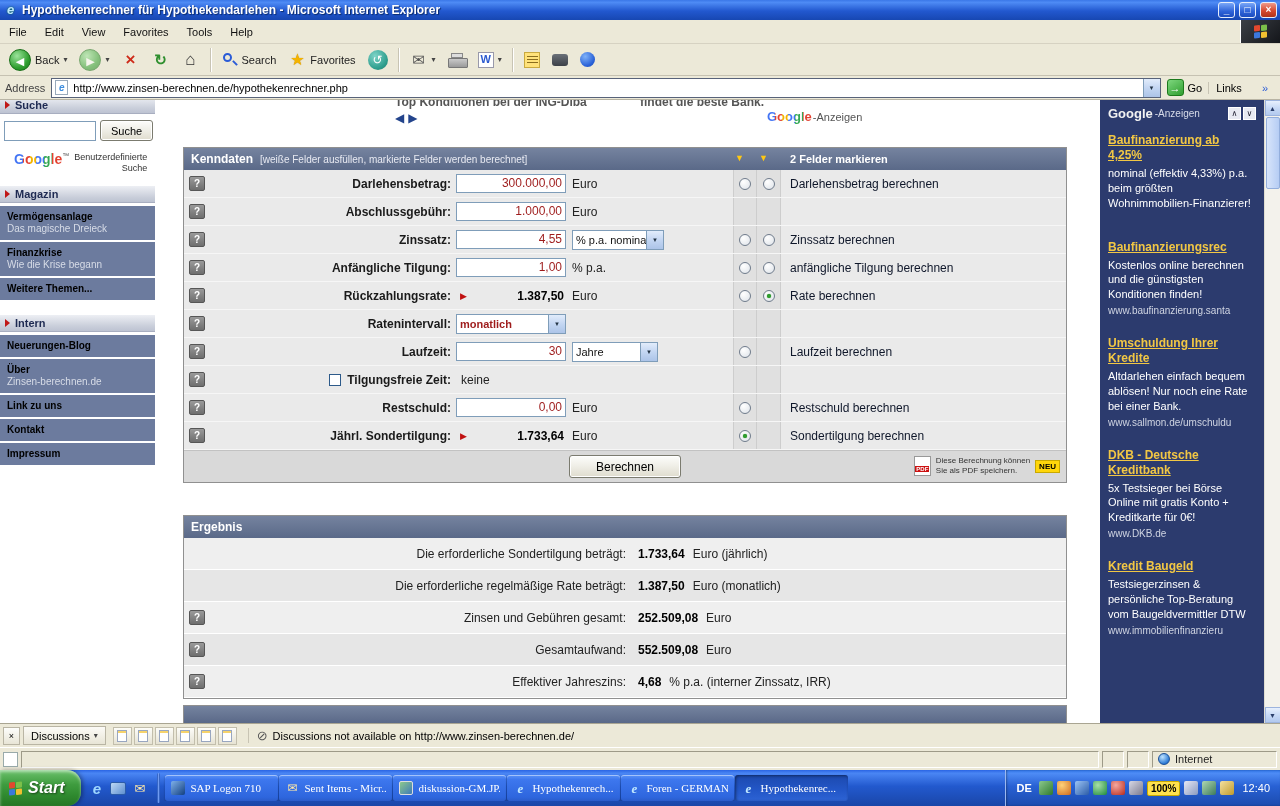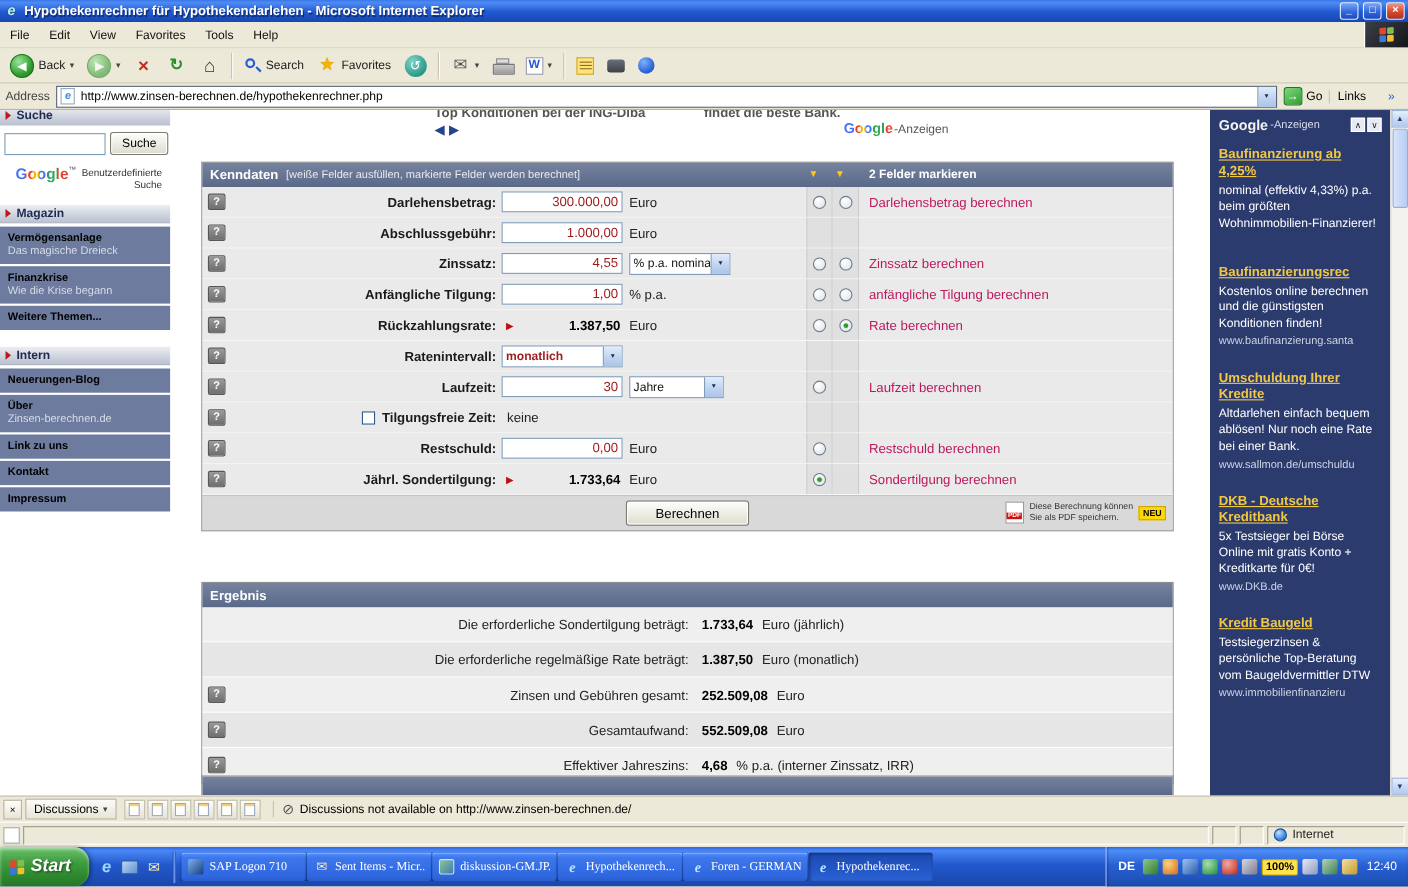--- a/index.html
+++ b/index.html
@@ -109,40 +109,40 @@
   .help.hid { visibility:hidden; }
   .klabel { width:246px; flex:none; display:flex; justify-content:flex-end; align-items:center; gap:6px; text-align:right; font-weight:bold; font-size:12px; color:#1A1A1A; }
   .kvalue { width:115px; flex:none; padding-left:5px; display:flex; align-items:center; }
   .xp-input { width:100%; height:19px; background:#fff; border:1px solid #7F9DB9; font-size:12px; font-weight:normal; color:var(--accent_red,#9E1B1B); text-align:right; padding:0 3px; line-height:17px; }
   .plain { font-size:12px; color:#222; padding-left:5px; }
   .cmark { color:#C01010; font-size:9px; padding-left:4px; }
   .cval { flex:1; text-align:right; font-weight:bold; font-size:12px; color:#000; padding-right:2px; }
   .kunit { width:167px; flex:none; padding-left:6px; font-size:12px; color:#222; display:flex; align-items:center; }
   .kradio { width:24px; flex:none; align-self:stretch; display:grid; place-items:center; background:#E0E0E0; border-left:1px solid #CDCDCD; border-right:1px solid #CDCDCD; }
   .kradio.c2 { border-left:none; }
-  .kdesc { flex:1; padding-left:9px; font-size:12px; color:#be185d; }
+  .kdesc { flex:1; padding-left:9px; font-size:12px; color:#0f172a; }
   .radio { width:12px; height:12px; border-radius:50%; background:radial-gradient(circle at 35% 30%,#fff,#DDE2E8); border:1px solid #707C8C; position:relative; display:inline-block; }
   .radio[data-state="none"] { visibility:hidden; }
   .radio[data-state="on"]::after { content:""; position:absolute; left:3px; top:3px; width:4px; height:4px; border-radius:50%; background:#2E9E2E; box-shadow:0 0 1px #1A7A1A; }
   .cb { width:12px; height:12px; background:#fff; border:1px solid #2D5A8A; flex:none; display:inline-block; }
   .xp-select { height:20px; background:#fff; border:1px solid #7F9DB9; display:flex; align-items:center; font-size:11px; color:#111; padding-left:3px; }
   .xp-select .sv { white-space:nowrap; overflow:hidden; }
   .xp-select .red { color:var(--accent_red,#9E1B1B); font-weight:bold; }
   .dd { width:17px; height:18px; margin-left:auto; flex:none; background:linear-gradient(180deg,#E2ECFB,#C3D6F2 50%,#ACC4E8); border-left:1px solid #7F9DB9; display:grid; place-items:center; font-size:6px; color:#234; }
   .sel-nominal { width:92px; } .sel-interval { width:110px; } .sel-jahre { width:86px; }
 
   .submit-row { height:32px; background:#D9D9D9; border-top:1px solid #C2C2C2; position:relative; display:flex; align-items:center; justify-content:center; }
   .xpbtn.big { min-width:112px; height:23px; font-size:12px; }
   .pdf-box { position:absolute; right:6px; top:5px; display:flex; align-items:center; gap:5px; cursor:pointer; }
   .pdf-icon { width:17px; height:20px; background:#fff; border:1px solid #999; display:flex; align-items:flex-end; justify-content:center; }
   .pdf-icon span { background:#C11republic; background:#C11; color:#fff; font-size:6px; font-weight:bold; padding:0 1px; margin-bottom:3px; }
   .pdf-text { font-size:8px; color:#333; line-height:1.2; display:flex; flex-direction:column; }
   .neu { background:var(--neu_yellow,#FFD60A); border:1px solid #C9A900; font-size:8px; font-weight:bold; padding:1px 3px; color:#000; }
 
-  .etable { position:absolute; left:28px; top:429px; width:884px; border:1px solid #909090; background:#EFEFEF; }
+  .etable { position:absolute; left:28px; top:415px; width:884px; border:1px solid #909090; background:#EFEFEF; }
   .erow { height:32px; display:flex; align-items:center; border-bottom:1px solid #fff; background:#EFEFEF; }
   .erow.alt { background:#E6E6E6; }
   .elabel { width:421px; flex:none; text-align:right; font-size:12px; color:#222; }
   .evalue { margin-left:12px; font-weight:bold; font-size:12px; color:#000; }
   .eunit { margin-left:8px; font-size:12px; color:#222; }
   .partial-header { position:absolute; left:28px; top:605px; width:884px; height:18px; background:linear-gradient(180deg,#75839F,#5A6988); border:1px solid #909090; border-bottom:none; }
 
   
   .ads { width:164px; flex:none; background:var(--ad_background,#2C3B6E); color:#fff; padding:6px 8px; font-size:11px; overflow:hidden; }
   .ads-head { display:flex; align-items:center; gap:2px; margin-bottom:12px; }

